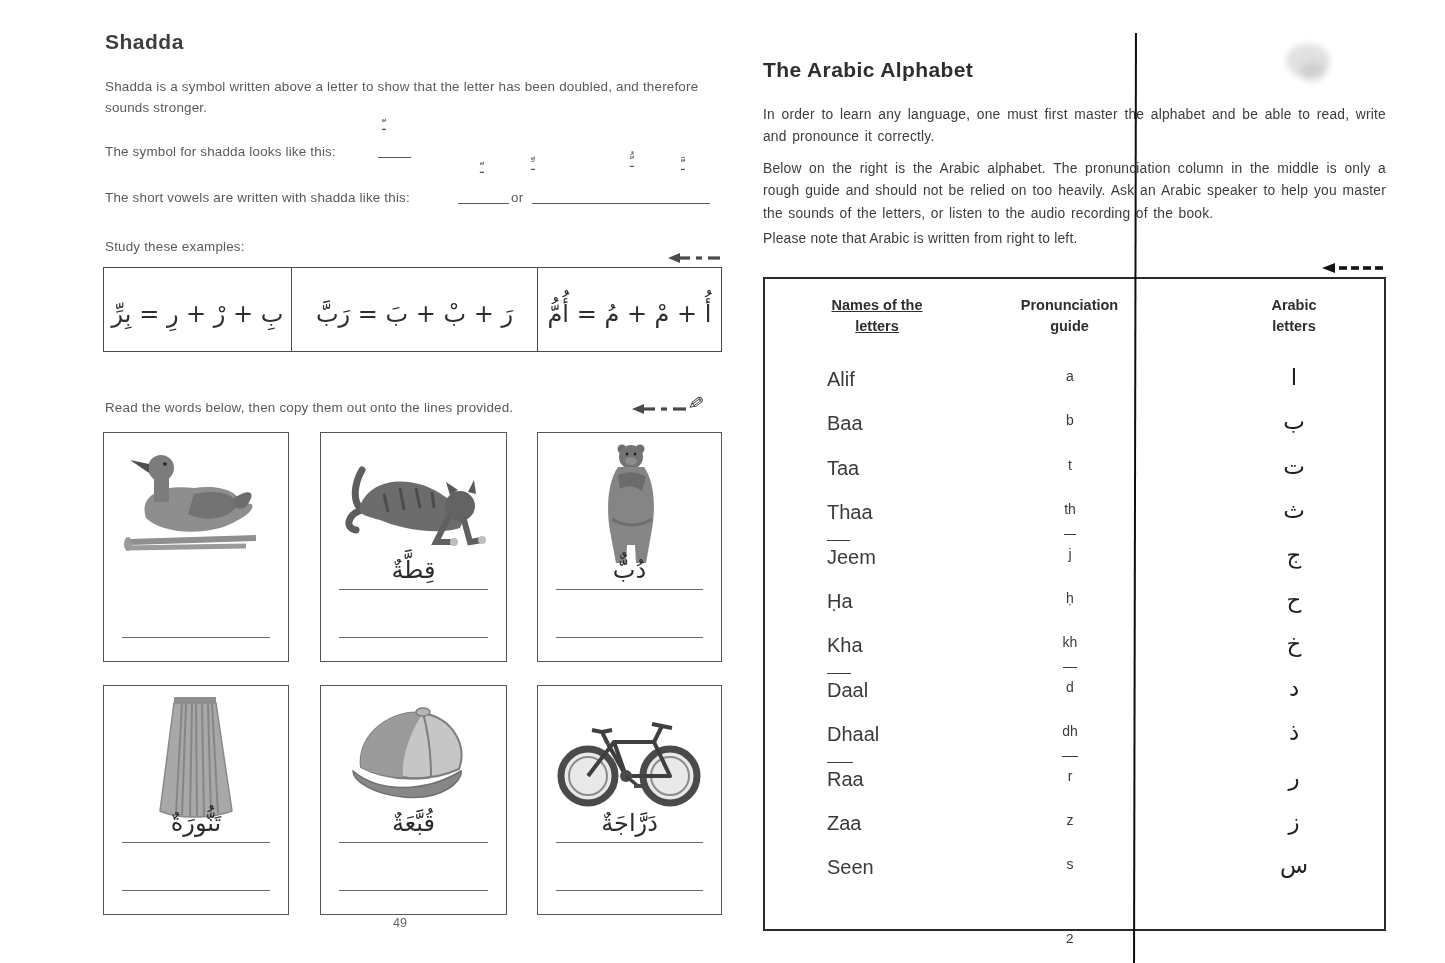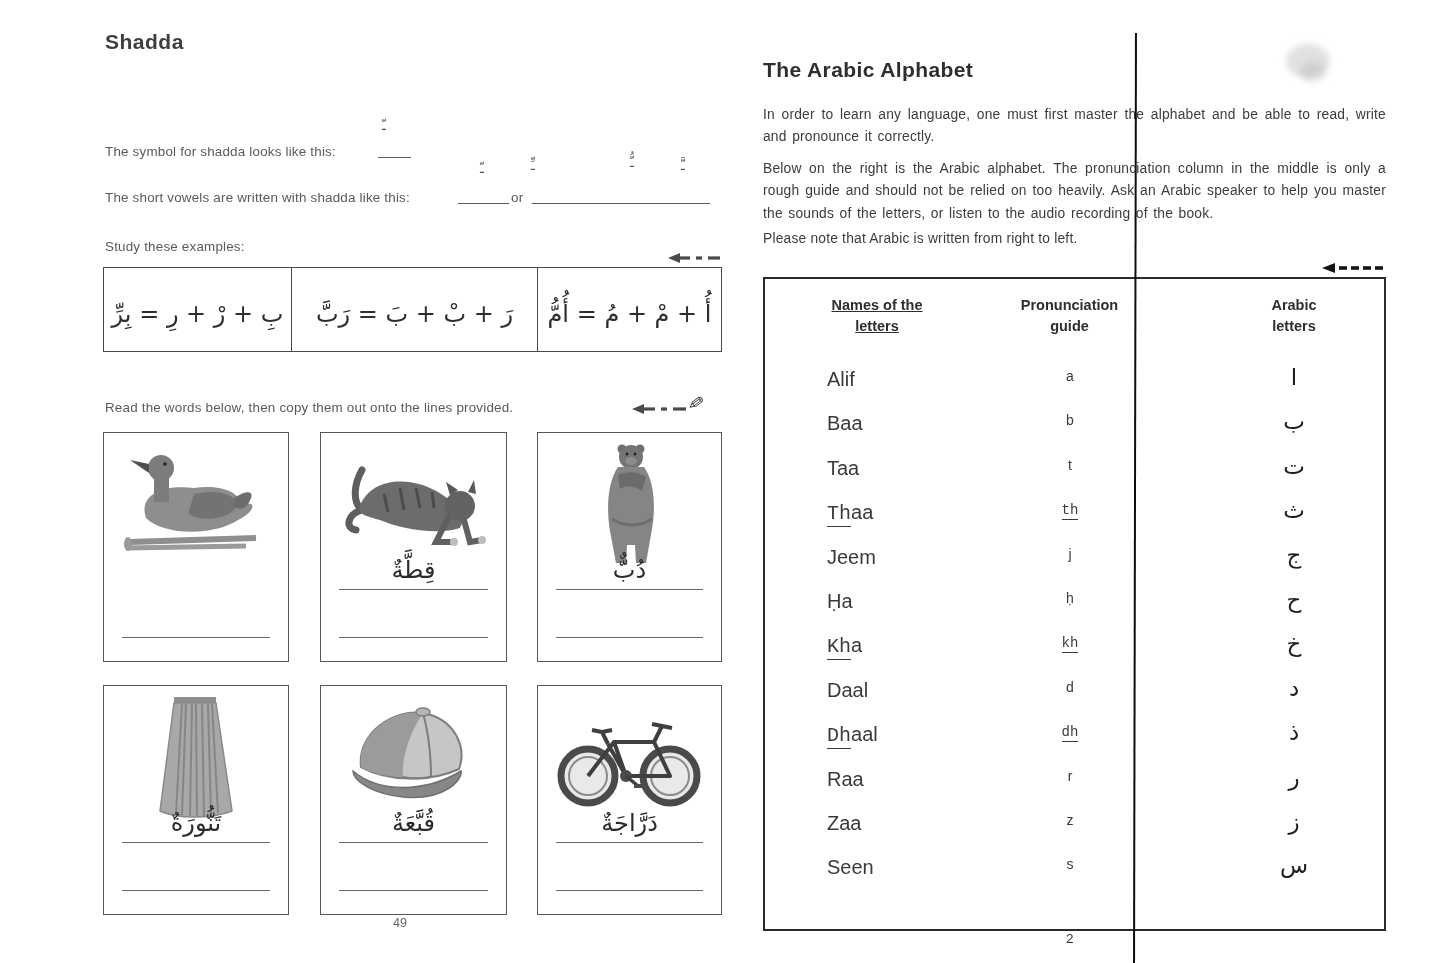--- a/index.html
+++ b/index.html
@@ -40,32 +40,33 @@
   .rp-text{font-size:13.8px;line-height:1.62;color:#3c3c3c;letter-spacing:.2px;}
   .just{text-align:justify;word-spacing:1.5px;}
   .alpha-table{border:2px solid #2b2b2b;background:transparent;}
   .alpha-head{position:absolute;top:16px;font-size:14.5px;font-weight:bold;color:#2e2e2e;
     text-align:center;line-height:1.45;}
   .alpha-row{position:absolute;left:0;width:100%;height:44px;}
   .a-name{position:absolute;left:62px;top:0;font-size:20px;color:#3a3a3a;}
   .a-pron{position:absolute;left:245px;width:120px;top:0;text-align:center;font-size:14px;color:#3a3a3a;}
   .a-letter{position:absolute;left:459px;width:140px;top:-4px;text-align:center;font-size:23px;color:#1f1f1f;
     font-family:"DejaVu Sans",sans-serif;}
-  .und{border-bottom:1.3px solid #3a3a3a;padding-bottom:1px;font-family:Liberation Mono, monospace;}
+  .und{border-bottom:1.3px solid #3a3a3a;padding-bottom:17px;}
   .vline{background:#0e0e0e;width:2.4px;}
   .smudge{border-radius:50%;filter:blur(3px);}
   .pencil{font-size:19px;color:#333;display:inline-block;transform:scaleX(-1) rotate(-8deg);}
 </style>
 </head>
 <body>
 
 <div class="canvas">
 
   <div class="abs lp-title" style="left:105px;top:30px;">Shadda</div>
 
+  <div class="abs lp-text" style="left:105px;top:76px;width:605px;">Shadda is a symbol written above a letter to show that the letter has been doubled, and therefore sounds stronger.</div>
 
   <div class="abs lp-text" style="left:105px;top:141px;">The symbol for shadda looks like this:</div>
   <div class="abs mark" style="left:382px;top:118px;">ـّ</div>
   <div class="abs uline" style="left:378px;top:157px;width:33px;"></div>
 
   <div class="abs lp-text" style="left:105px;top:187px;">The short vowels are written with shadda like this:</div>
   <div class="abs mark" style="left:480px;top:161px;">ـّ</div>
   <div class="abs mark" style="left:531px;top:158px;">ـِّ</div>
   <div class="abs mark" style="left:630px;top:155px;">ـُّ</div>
   <div class="abs mark" style="left:681px;top:158px;">ـَّ</div>

